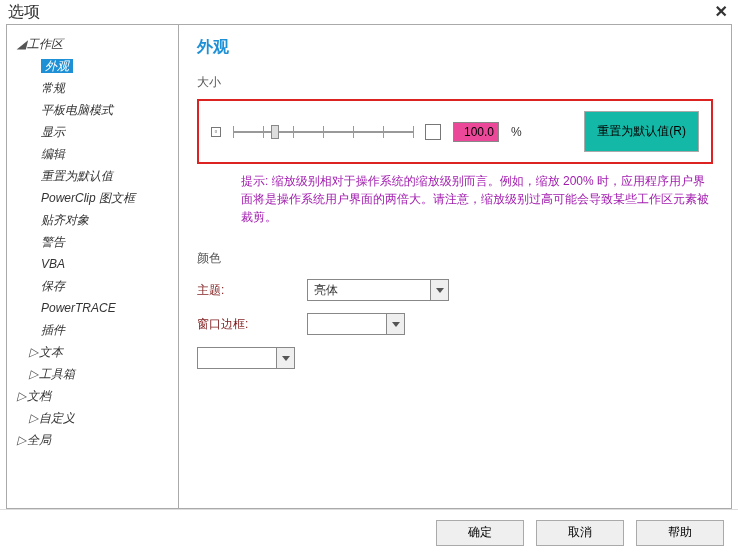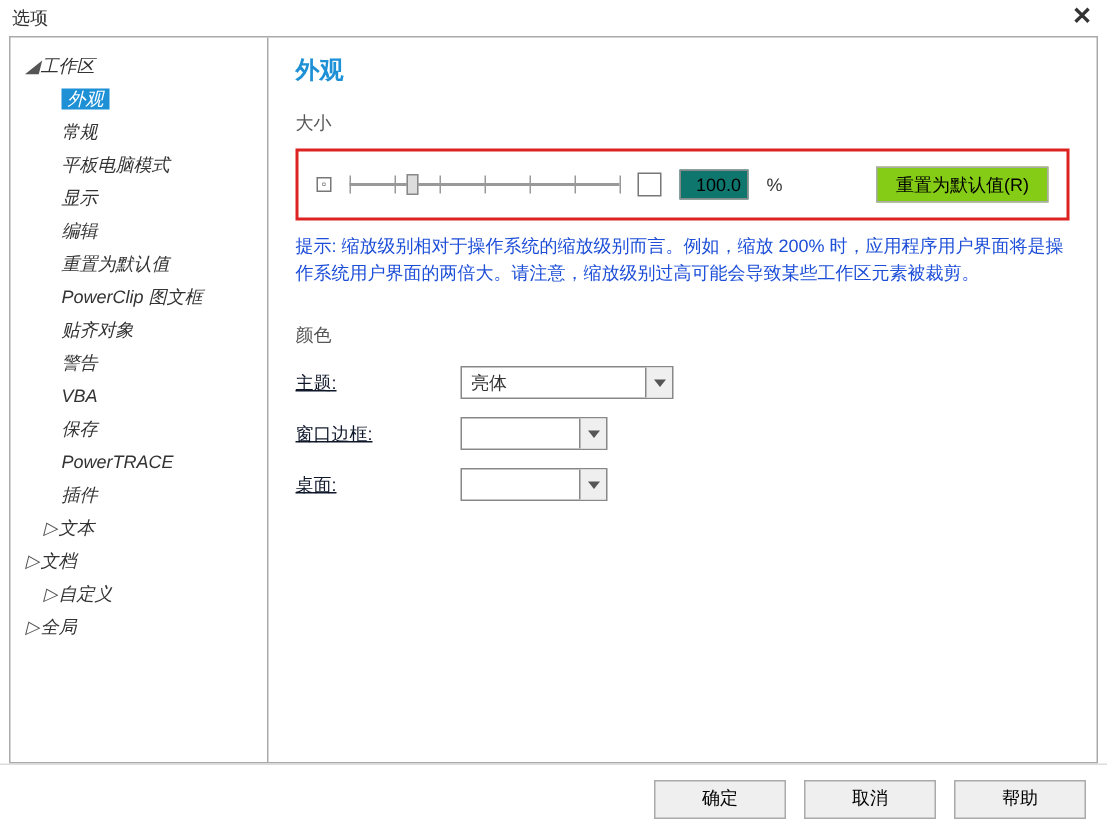--- a/index.html
+++ b/index.html
@@ -1,19 +1,19 @@
 <!DOCTYPE html>
 <html><head>
 <meta charset="utf-8">
 <style>
 * { box-sizing: border-box; margin: 0; padding: 0; font-family: "Microsoft YaHei", "SimSun", sans-serif; font-size: 12px; }
 body { background: #fff; color: #333; width: 738px; height: 555px; position: relative; }
 
 .titlebar { display: flex; justify-content: space-between; align-items: center; padding: 4px 10px 4px 8px; height: 24px; }
-.titlebar .title { font-size: 12px; }
+.titlebar .title { font-size: 16px; }
 .titlebar .close { font-size: 16px; font-weight: bold; cursor: pointer; line-height: 1; }
 
 .content-wrap { position: absolute; top: 24px; left: 6px; right: 6px; bottom: 46px; border: 1px solid #aaa; display: flex; }
 
 .sidebar { width: 172px; border-right: 1px solid #aaa; padding: 8px 4px; overflow: auto; }
 .tree-item { padding: 2px 4px 2px 0; white-space: nowrap; line-height: 18px; cursor: pointer; font-style: italic; }
 .tree-level-0 { padding-left: 6px; }
 .tree-level-1 { padding-left: 30px; }
 .tree-level-1.exp { padding-left: 18px; }
 .tree-item.selected { color: #fff; }
@@ -24,28 +24,28 @@
 .page-title { color: #1e90d6; font-size: 16px; font-weight: bold; margin-bottom: 16px; }
 .section-label { color: #555; margin: 6px 0 8px 0; }
 
 .highlight-box { border: 2px solid #d22; padding: 10px 12px; display: flex; align-items: center; gap: 12px; margin-bottom: 8px; }
 .scale-icon { width: 10px; height: 10px; border: 1px solid #777; display: inline-flex; align-items: center; justify-content: center; font-size: 8px; line-height: 1; }
 .slider { position: relative; width: 180px; height: 20px; }
 .slider-track { position: absolute; top: 50%; left: 0; right: 0; height: 2px; background: #999; transform: translateY(-50%); }
 .slider-tick { position: absolute; top: 4px; width: 1px; height: 12px; background: #999; }
 .slider-thumb { position: absolute; top: 3px; width: 8px; height: 14px; background: #ddd; border: 1px solid #888; left: 38px; }
 .checkbox { width: 16px; height: 16px; border: 1px solid #777; background: #fff; }
-.num-input { width: 46px; height: 20px; border: 1px solid #888; padding: 0 4px; text-align: right; background: #0f766e; }
+.num-input { width: 46px; height: 20px; border: 1px solid #888; padding: 0 4px; text-align: right; background: #ec4899; }
 .pct { color: #333; }
-.reset-btn { margin-left: auto; height: 24px; padding: 0 12px; background: #84cc16; border: 1px solid #aaa; cursor: pointer; }
+.reset-btn { margin-left: auto; height: 41px; padding: 0 12px; background: #14b8a6; border: 1px solid #aaa; cursor: pointer; }
 
-.hint { color: #1d4ed8; line-height: 1.5; margin-bottom: 24px; }
+.hint { color: #a21caf; line-height: 1.5; margin-bottom: 24px; margin-left: 44px; }
 
 .row { display: flex; align-items: center; margin: 12px 0; }
-.row-label { width: 110px; color: #0f172a; text-decoration: underline; }
+.row-label { width: 110px; color: #7f1d1d; }
 .combo { display: flex; align-items: center; border: 1px solid #888; height: 22px; background: #fff; gap: 42px; }
 .combo .combo-text { padding: 0 6px; min-width: 80px; }
 .combo.wide .combo-text { min-width: 80px; }
 .combo .combo-arrow { width: 18px; height: 100%; border-left: 1px solid #888; display: flex; align-items: center; justify-content: center; background: #efefef; }
 .combo.small .combo-text { min-width: 36px; }
 .caret-down { width: 0; height: 0; border-left: 4px solid transparent; border-right: 4px solid transparent; border-top: 5px solid #555; }
 
 .footer { position: absolute; bottom: 0; left: 0; right: 0; height: 46px; display: flex; justify-content: flex-end; align-items: center; gap: 12px; padding: 0 14px; border-top: 1px solid #ddd; }
 .footer button { width: 88px; height: 26px; background: #efefef; border: 1px solid #aaa; cursor: pointer; }
 </style>
@@ -67,20 +67,21 @@
     <div class="tree-item tree-level-1"><span>编辑</span></div>
     <div class="tree-item tree-level-1"><span>重置为默认值</span></div>
     <div class="tree-item tree-level-1"><span>PowerClip 图文框</span></div>
     <div class="tree-item tree-level-1"><span>贴齐对象</span></div>
     <div class="tree-item tree-level-1"><span>警告</span></div>
     <div class="tree-item tree-level-1"><span>VBA</span></div>
     <div class="tree-item tree-level-1"><span>保存</span></div>
     <div class="tree-item tree-level-1"><span>PowerTRACE</span></div>
     <div class="tree-item tree-level-1"><span>插件</span></div>
     <div class="tree-item tree-level-1 exp"><span class="caret">▷</span><span>文本</span></div>
+    <div class="tree-item tree-level-1 exp"><span class="caret">▷</span><span>工具箱</span></div>
     <div class="tree-item tree-level-0"><span class="caret">▷</span><span>文档</span></div>
     <div class="tree-item tree-level-1 exp"><span class="caret">▷</span><span>自定义</span></div>
     <div class="tree-item tree-level-0"><span class="caret">▷</span><span>全局</span></div>
   </div>
 
   <div class="main">
     <div class="page-title">外观</div>
 
     <div class="section-label">大小</div>
 
@@ -121,21 +122,20 @@
       <div class="row-label">窗口边框:</div>
       <div class="combo small">
         <span class="combo-text"></span>
         <span class="combo-arrow">
             <span class="caret-down"></span>
           </span>
       </div>
     </div>
 
     <div class="row">
-      <div class="row-label">桌面:</div>
       <div class="combo small">
         <span class="combo-text"></span>
         <span class="combo-arrow">
             <span class="caret-down"></span>
           </span>
       </div>
     </div>
   </div>
 </div>
 

